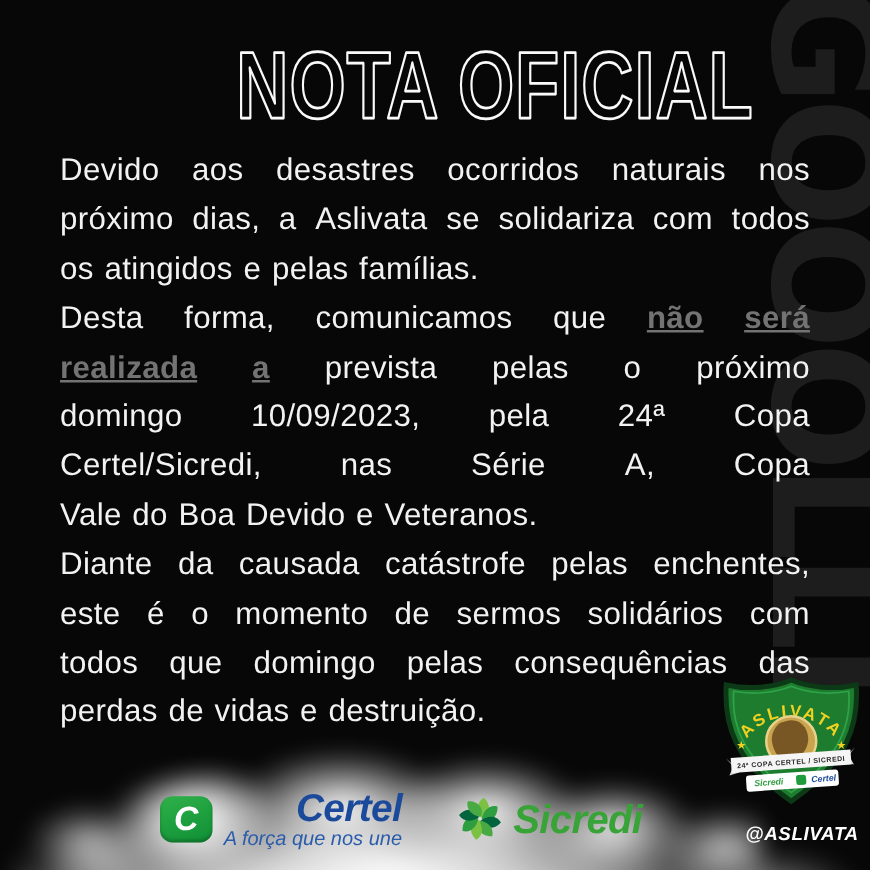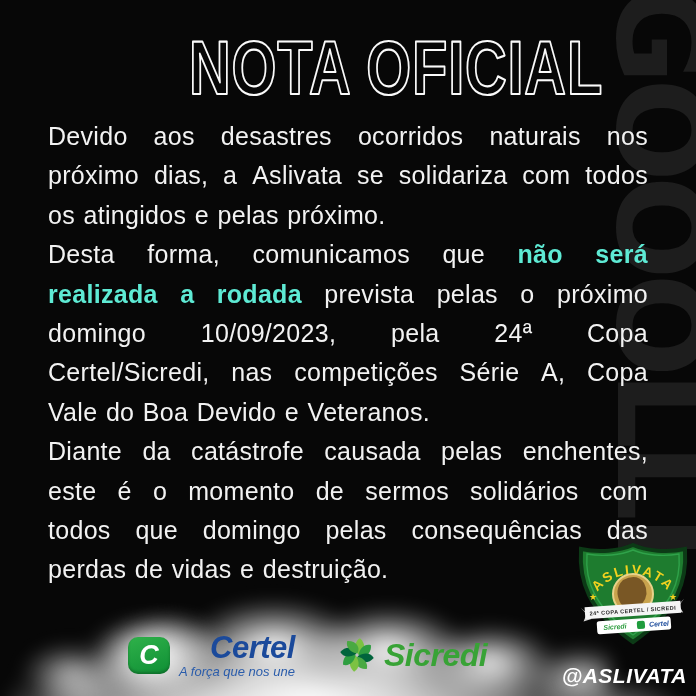--- a/index.html
+++ b/index.html
@@ -16,21 +16,21 @@
     color:#1d1d1d;user-select:none;
   }
   
   .title-wrap{position:absolute;top:30px;left:0;right:0;text-align:right;z-index:2;}
   
   .body-text{position:absolute;top:122px;left:48px;right:48px;z-index:2;
     color:#f2f2f2;font-size:25px;letter-spacing:0.3px;}
   .line{display:flex;justify-content:space-between;align-items:baseline;height:39.4px;}
   .line.last{justify-content:flex-start;column-gap:0.34em;}
   .line span{white-space:nowrap;font-weight:400;}
-  .line span.b{font-weight:700;color:#5eead4;}
+  .line span.b{font-weight:700;color:#737373;text-decoration:underline;}
   
   .smoke-band{position:absolute;left:10px;bottom:-34px;width:600px;height:150px;z-index:3;}
   .smoke-band::before{content:"";position:absolute;inset:0;filter:blur(9px);
     background:
       radial-gradient(70px 42px at 10% 62%, rgba(230,230,230,.75), transparent 70%),
       radial-gradient(95px 55px at 24% 50%, rgba(255,255,255,.96), transparent 72%),
       radial-gradient(120px 62px at 44% 44%, #ffffff, transparent 75%),
       radial-gradient(110px 58px at 63% 46%, #ffffff, transparent 73%),
       radial-gradient(95px 52px at 80% 55%, rgba(255,255,255,.94), transparent 71%),
       radial-gradient(75px 46px at 95% 66%, rgba(240,240,240,.85), transparent 70%),
@@ -52,27 +52,27 @@
   .footer-logos{position:absolute;left:128px;bottom:8px;height:66px;z-index:4;
     display:flex;align-items:center;gap:42px;}
   .certel{display:flex;align-items:center;gap:9px;}
   .certel-mark{width:42px;height:37px;border-radius:10px;
     background:linear-gradient(160deg,#2fb14a,#0f8f35);
     display:flex;align-items:center;justify-content:center;
     color:#ffffff;font-weight:900;font-style:italic;font-size:27px;
     box-shadow:inset 0 -2px 3px rgba(0,0,0,.25);}
   .certel-text{display:flex;flex-direction:column;align-items:flex-end;line-height:1;}
   .certel-name{font-weight:800;font-style:italic;font-size:31px;color:#1b4a9b;letter-spacing:-0.5px;}
-  .certel-tagline{font-style:italic;font-size:13px;color:#2a5cab;margin-top:2px;}
+  .certel-tagline{font-style:italic;font-size:16px;color:#2a5cab;margin-top:2px;}
   .sicredi{display:flex;align-items:center;gap:7px;}
   .sicredi-name{font-weight:800;font-style:italic;font-size:32px;color:#38a336;letter-spacing:-0.5px;}
   
   .badge-wrap{position:absolute;right:5px;bottom:46px;z-index:4;}
-  .handle{position:absolute;right:9px;bottom:8px;z-index:4;
-    color:#ffffff;font-weight:800;font-style:italic;font-size:21px;letter-spacing:0.5px;}
+  .handle{position:absolute;right:9px;bottom:20px;z-index:4;
+    color:#ffffff;font-weight:800;font-style:italic;font-size:15px;letter-spacing:0.5px;}
 </style>
 </head>
 <body>
 
 <div class="poster">
 
   <div class="watermark">GOOOLLL</div>
 
   <div class="title-wrap">
     <svg width="600" height="78" viewBox="0 0 600 78">
@@ -97,67 +97,65 @@
         <span>se</span>
         <span>solidariza</span>
         <span>com</span>
         <span>todos</span>
       </div>
       <div class="line last">
         <span>os</span>
         <span>atingidos</span>
         <span>e</span>
         <span>pelas</span>
-        <span>próximo.</span>
+        <span>famílias.</span>
       </div>
       <div class="line">
         <span>Desta</span>
         <span>forma,</span>
         <span>comunicamos</span>
         <span>que</span>
         <span class="b">não</span>
         <span class="b">será</span>
       </div>
       <div class="line">
         <span class="b">realizada</span>
         <span class="b">a</span>
-        <span class="b">rodada</span>
         <span>prevista</span>
         <span>pelas</span>
         <span>o</span>
         <span>próximo</span>
       </div>
       <div class="line">
         <span>domingo</span>
         <span>10/09/2023,</span>
         <span>pela</span>
         <span>24ª</span>
         <span>Copa</span>
       </div>
       <div class="line">
         <span>Certel/Sicredi,</span>
         <span>nas</span>
-        <span>competições</span>
         <span>Série</span>
         <span>A,</span>
         <span>Copa</span>
       </div>
       <div class="line last">
         <span>Vale</span>
         <span>do</span>
         <span>Boa</span>
         <span>Devido</span>
         <span>e</span>
         <span>Veteranos.</span>
       </div>
       <div class="line">
         <span>Diante</span>
         <span>da</span>
+        <span>causada</span>
         <span>catástrofe</span>
-        <span>causada</span>
         <span>pelas</span>
         <span>enchentes,</span>
       </div>
       <div class="line">
         <span>este</span>
         <span>é</span>
         <span>o</span>
         <span>momento</span>
         <span>de</span>
         <span>sermos</span>

